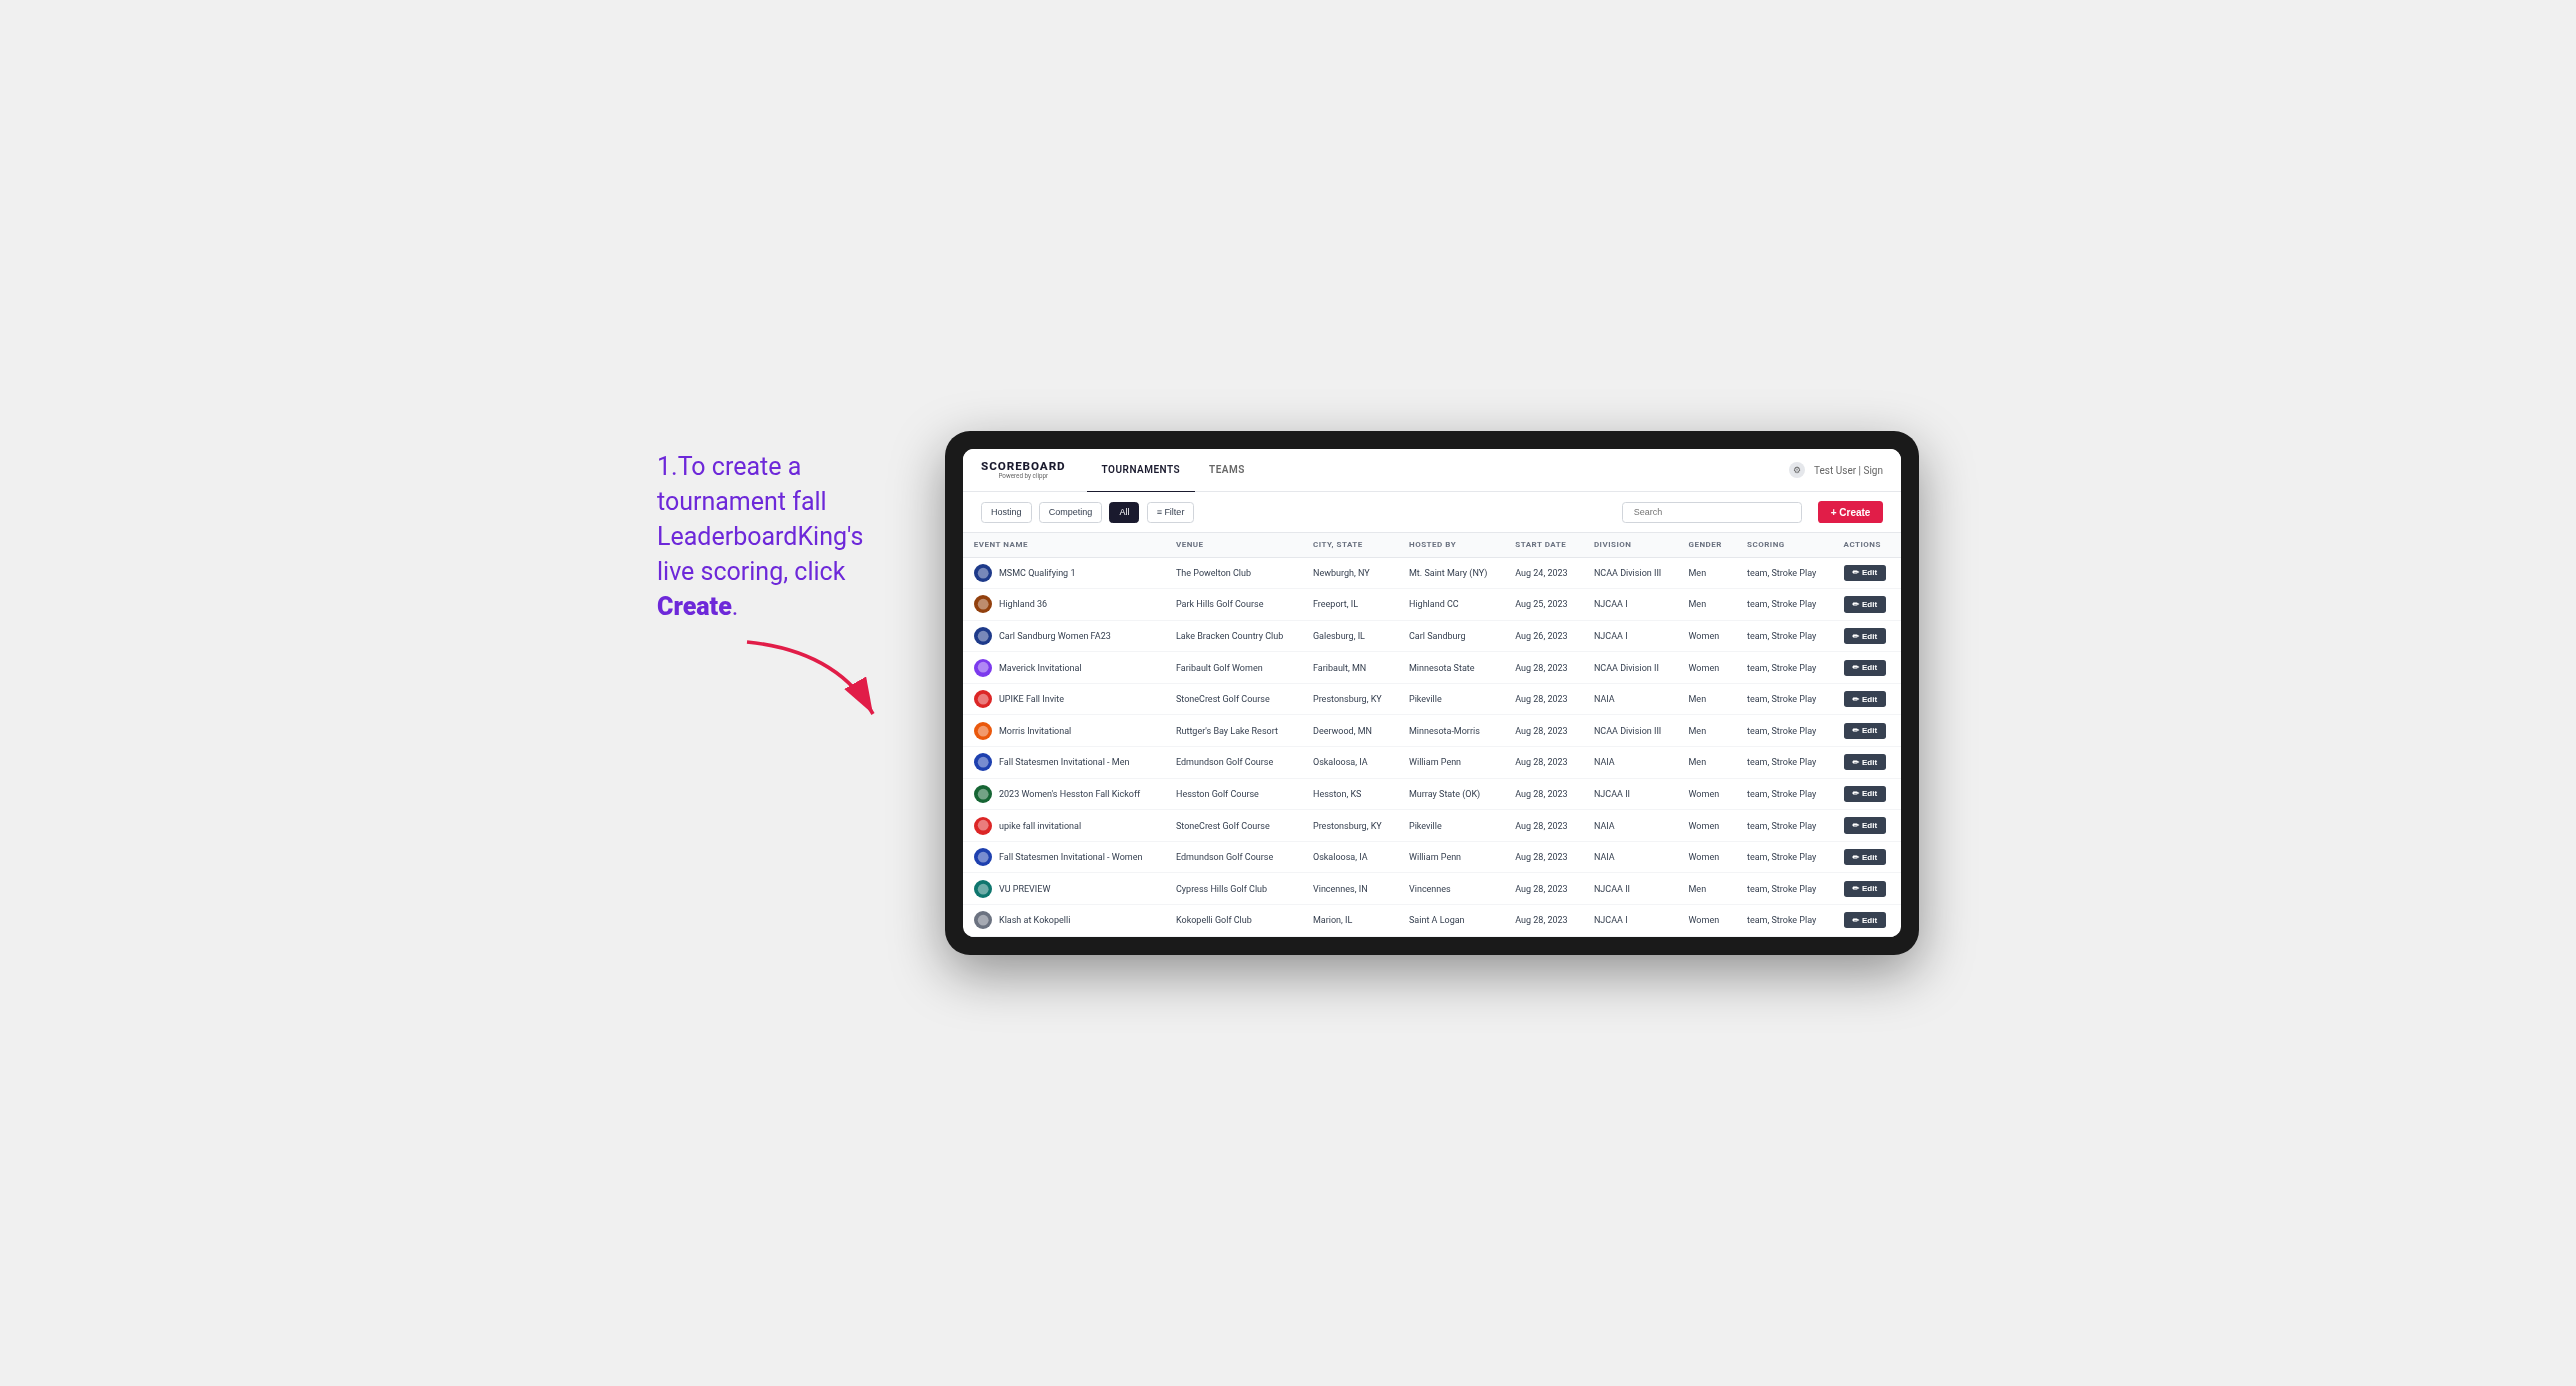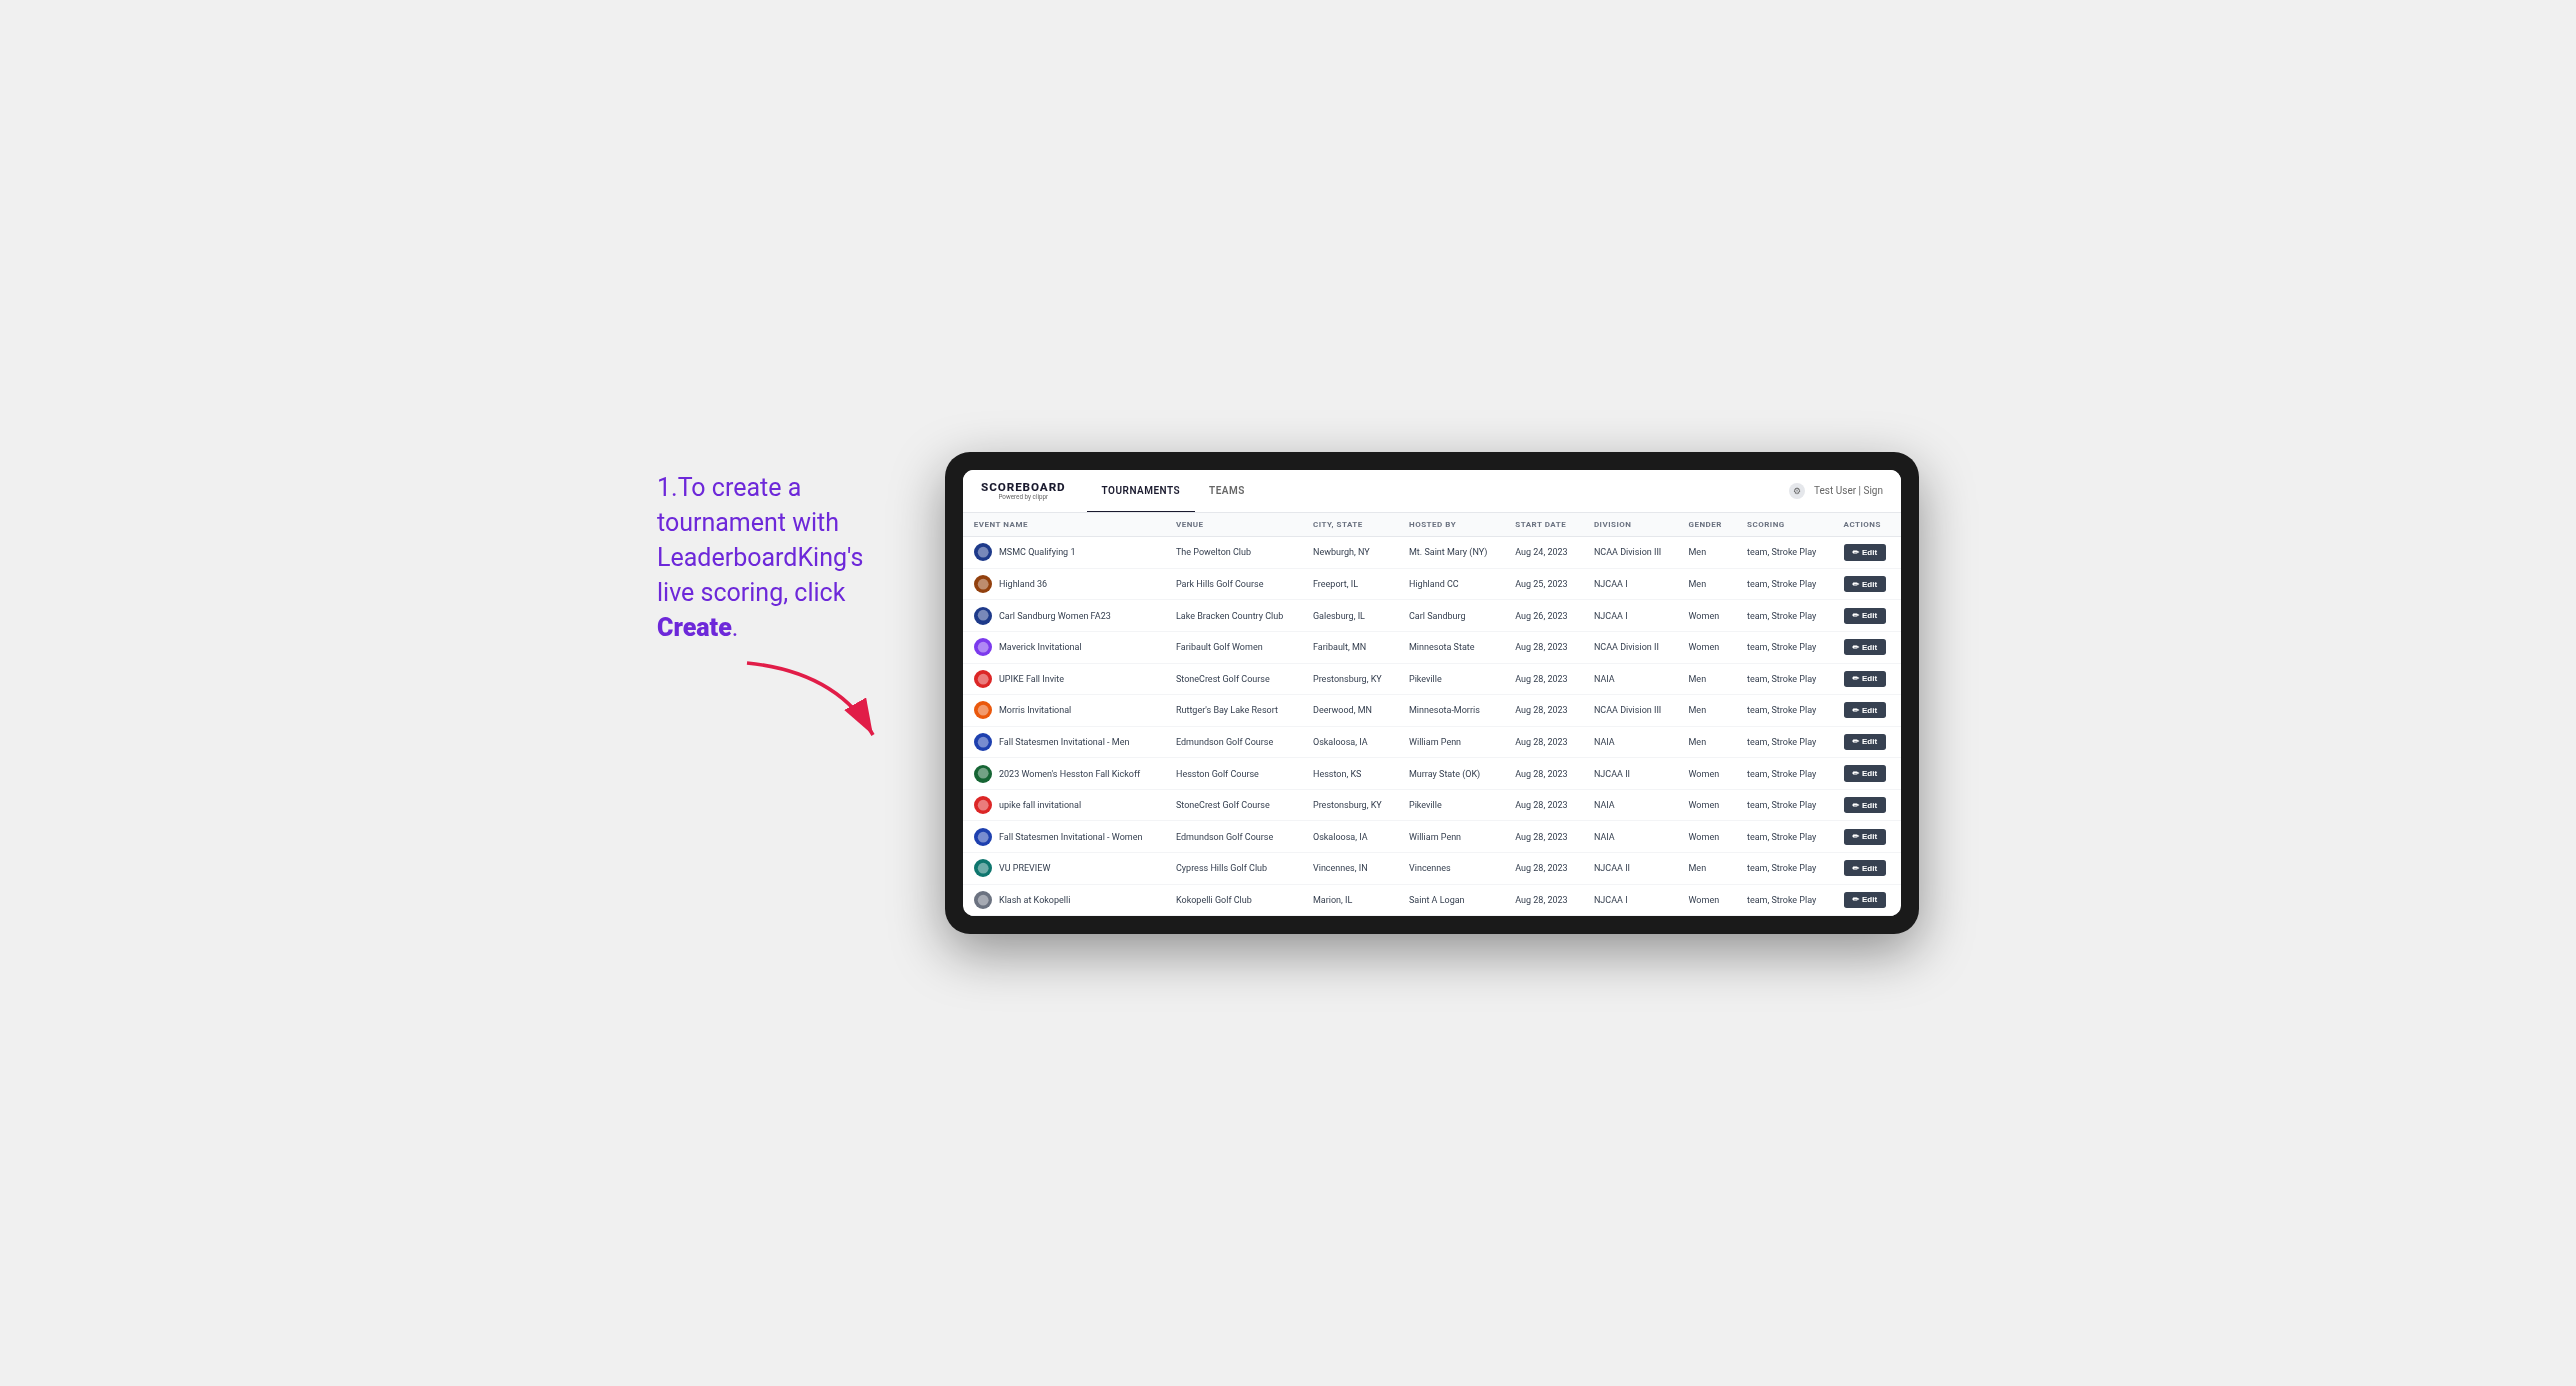--- a/index.html
+++ b/index.html
@@ -255,21 +255,21 @@
     }
   </style>
 </head>
 <body>
 
 <div class="page-wrapper">
 
   <div class="annotation-wrapper">
     <div class="annotation-text">
       <span>1.To create a</span><br>
-      <span>tournament with</span><br>
+      <span>tournament fall</span><br>
       <span>LeaderboardKing's</span><br>
       <span>live scoring, click</span><br>
       <strong>Create</strong><span>.</span>
     </div>
 
     <svg width="180" height="108" viewBox="0 0 200 120" style="margin-top:9px; margin-left:72px;">
       <defs>
         <marker id="arrowhead" markerWidth="10" markerHeight="7" refX="10" refY="3.5" orient="auto">
           <polygon points="0 0, 10 3.5, 0 7" fill="#e11d48"></polygon>
         </marker>
@@ -289,20 +289,30 @@
         <nav class="nav-tabs">
           <div class="nav-tab active">TOURNAMENTS</div>
           <div class="nav-tab">TEAMS</div>
         </nav>
         <div class="header-right">
           <div class="gear-icon">⚙</div>
           <span>Test User | Sign</span>
         </div>
       </div>
 
+      <div class="toolbar">
+        <button class="filter-btn">Hosting</button>
+        <button class="filter-btn">Competing</button>
+        <button class="filter-btn active">All</button>
+        <button class="filter-icon-btn">≡ Filter</button>
+        <div class="search-wrapper">
+          <input class="search-input" type="text" placeholder="Search" style="">
+        </div>
+        <button class="create-btn">+ Create</button>
+      </div>
 
       <div style="overflow-x:auto;">
         <table class="data-table">
           <thead>
             <tr>
               <th>EVENT NAME</th>
               <th>VENUE</th>
               <th>CITY, STATE</th>
               <th>HOSTED BY</th>
               <th>START DATE</th>

